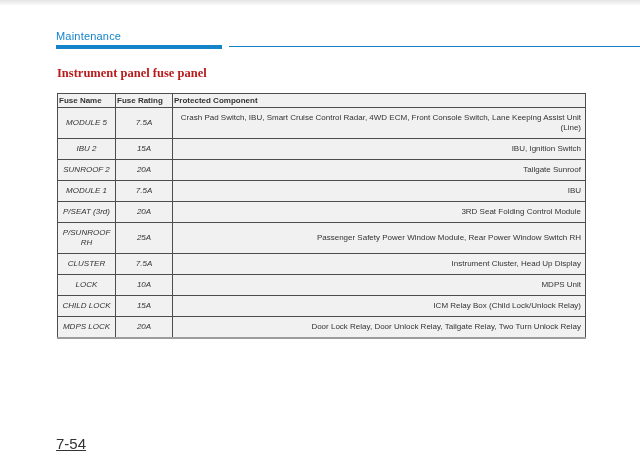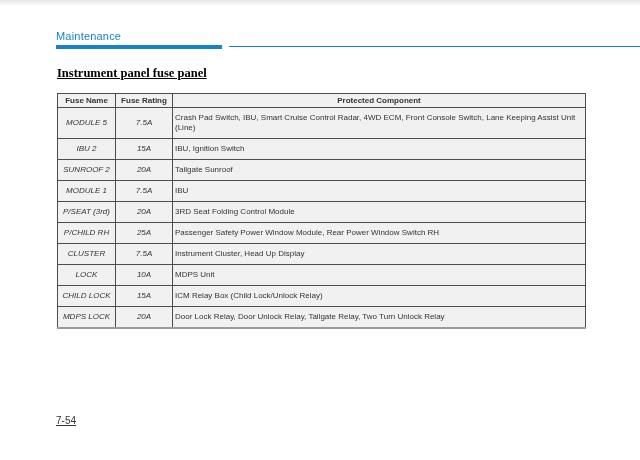--- a/index.html
+++ b/index.html
@@ -28,49 +28,49 @@
     background:#1583ca;
   }
   .rule-thin {
     position:absolute; left:229px; top:46px;
     width:411px; height:1px;
     background:#1583ca;
   }
   .page-title {
     position:absolute; left:57px; top:66px; margin:0;
     font-family:"Liberation Serif", serif;
-    font-size:12.5px; font-weight:bold; color:#000000;text-decoration:underline;
+    font-size:12.5px; font-weight:bold; color:#b91c1c;
   }
   table.fuse-table {
     position:absolute; left:57px; top:93px;
     width:528px;
     border-collapse:collapse; table-layout:fixed;
     font-size:8px;
     border:1px solid #4d4d4d;
     border-bottom:2px solid #9c9c9c;
   }
   .fuse-table th, .fuse-table td {
     border:1px solid #4d4d4d;
     background:#f1f1f1;
     vertical-align:middle;
     color:#333333;
   }
   .fuse-table th {
-    font-weight:bold; text-align:center;
+    font-weight:bold; text-align:left;
     padding:2px 1px; line-height:9px;
   }
   .fuse-table td { padding:5px 2px; line-height:10px; }
   td.cell-center { text-align:center;font-style:italic; }
-  td.cell-component { text-align:left; padding-right:4px; }
+  td.cell-component { text-align:right; padding-right:4px; }
   col.c-name   { width:58px; }
   col.c-rating { width:57px; }
   col.c-comp   { width:413px; }
   .page-number {
-    position:absolute; left:56px; top:415px;
-    font-size:10px; color:#333333;text-decoration:underline;
+    position:absolute; left:56px; top:435px;
+    font-size:15px; color:#333333;text-decoration:underline;
   }
 </style>
 </head>
 <body>
 
 <div class="top-scan-edge"></div>
 
 <div class="section-label">Maintenance</div>
 <div class="rule-thick"></div>
 <div class="rule-thin"></div>
@@ -110,21 +110,21 @@
         <td class="cell-center">MODULE 1</td>
         <td class="cell-center">7.5A</td>
         <td class="cell-component">IBU</td>
       </tr>
       <tr>
         <td class="cell-center">P/SEAT (3rd)</td>
         <td class="cell-center">20A</td>
         <td class="cell-component">3RD Seat Folding Control Module</td>
       </tr>
       <tr>
-        <td class="cell-center">P/CHILD RH</td>
+        <td class="cell-center">P/SUNROOF RH</td>
         <td class="cell-center">25A</td>
         <td class="cell-component">Passenger Safety Power Window Module, Rear Power Window Switch RH</td>
       </tr>
       <tr>
         <td class="cell-center">CLUSTER</td>
         <td class="cell-center">7.5A</td>
         <td class="cell-component">Instrument Cluster, Head Up Display</td>
       </tr>
       <tr>
         <td class="cell-center">LOCK</td>

